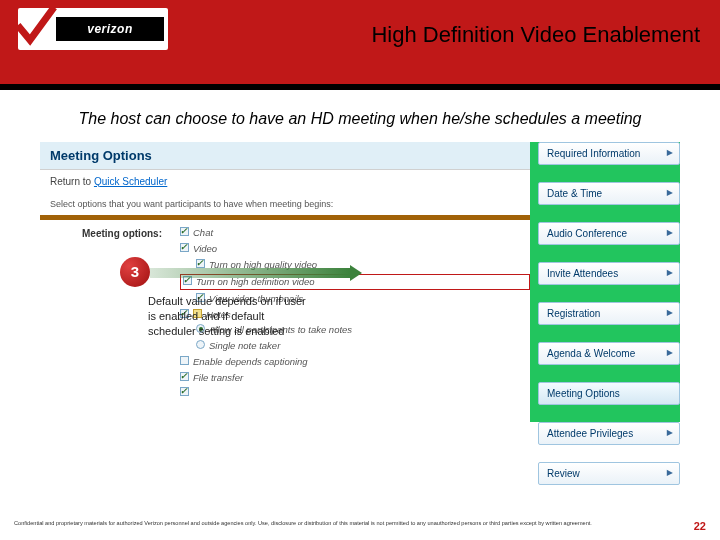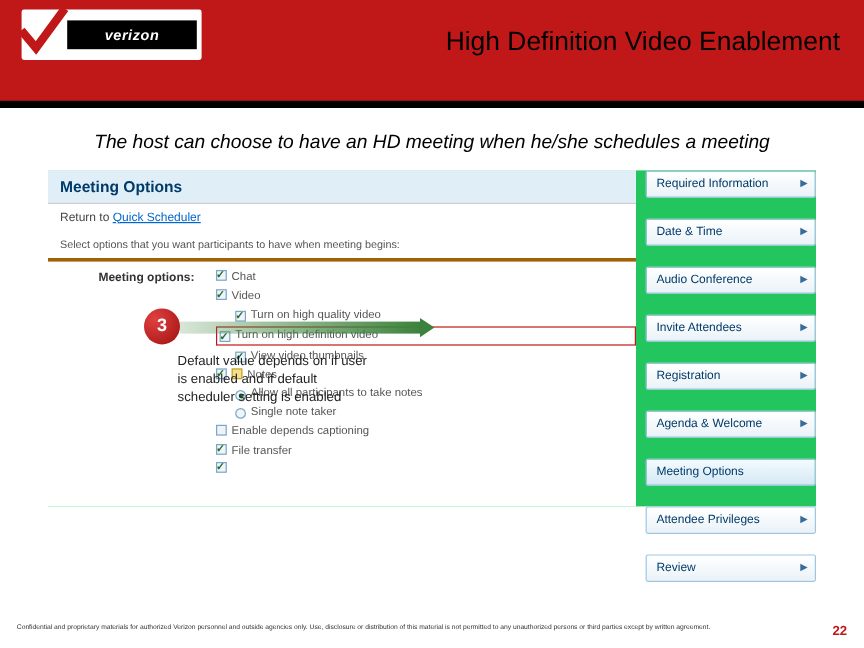--- a/index.html
+++ b/index.html
@@ -15,28 +15,28 @@
   .header-underline { position: absolute; bottom: 0; left: 0; right: 0; height: 6px; background: #000; }
 
   .content { padding: 18px 30px 0; }
   .intro { text-align: center; font-style: italic; font-size: 16px; line-height: 1.35; margin-bottom: 12px; }
 
   .screenshot { position: relative; width: 640px; height: 280px; margin: 0 auto; background: #22c55e; }
   .left-panel { position: absolute; left: 0; top: 0; width: 490px; height: 280px; background: #fff; }
   .mo-header { background: #e0eff7; color: #003a6a; font-weight: bold; font-size: 13px; padding: 6px 10px; border-bottom: 1px solid #d0d0d0; }
   .return { padding: 6px 10px; font-size: 10px; color: #444; }
   .return a { color: #0066cc; text-decoration: underline; }
-  .select-text { padding: 6px 10px; font-size: 9px; color: #555; border-bottom: 3px solid #a16207; }
+  .select-text { padding: 6px 10px; font-size: 9px; color: #555; border-bottom: 5px solid #a16207; }
   .options-row { display: flex; padding-top: 6px; }
   .options-label { width: 140px; font-size: 10px; font-weight: bold; text-align: right; padding-right: 18px; color: #333; padding-top: 2px;}
   .options-list { flex: 1; font-size: 9.5px; color: #555; line-height: 1.55; }
-  .opt { display: flex; align-items: flex-start; gap: 4px; padding: 0.5px 0;}
+  .opt { display: flex; align-items: flex-start; gap: 4px; padding: 0.5px 0; font-style: italic;}
   .cb { width: 9px; height: 9px; border: 1px solid #7aa7c7; background: #eef4f8; display: inline-block; flex-shrink: 0; margin-top: 1px; position: relative;}
   .cb.checked::after { content: "✓"; position: absolute; left: -1px; top: -3px; font-size: 9px; color: #2a6d2a; font-weight: bold;}
-  .sub { padding-left: 16px; align-items: center; }
+  .sub { padding-left: 16px; }
   .radio { width: 9px; height: 9px; border: 1px solid #7aa7c7; background: #eef4f8; border-radius: 50%; display: inline-block; flex-shrink: 0; margin-top: 1px; position: relative;}
   .radio.checked::after { content: ""; position: absolute; left: 2px; top: 2px; width: 4px; height: 4px; border-radius: 50%; background: #2a6d2a;}
   .noteicon { width: 9px; height: 9px; background: #f4e08a; border: 1px solid #c4a030; display:inline-block; flex-shrink:0; margin-top:1px;}
   .hd-highlight { border: 1.5px solid #c01818; padding: 0 2px; margin: 1px 0;}
 
   .right-panel { position: absolute; right: 0; top: 0; width: 142px; }
   .tab { border: 1px solid #9fc5e0; background: linear-gradient(#fff,#eaf2f8); color: #003a6a; font-size: 10px; font-weight: normal; padding: 5px 8px; margin-bottom: 17px; border-radius: 2px; position: relative;}
   .tab.active { background: linear-gradient(#f4fbff,#d4e8f4); }
   .tab .chev { position: absolute; right: 6px; top: 5px; font-size: 8px; color: #3a6a9a;}
 

